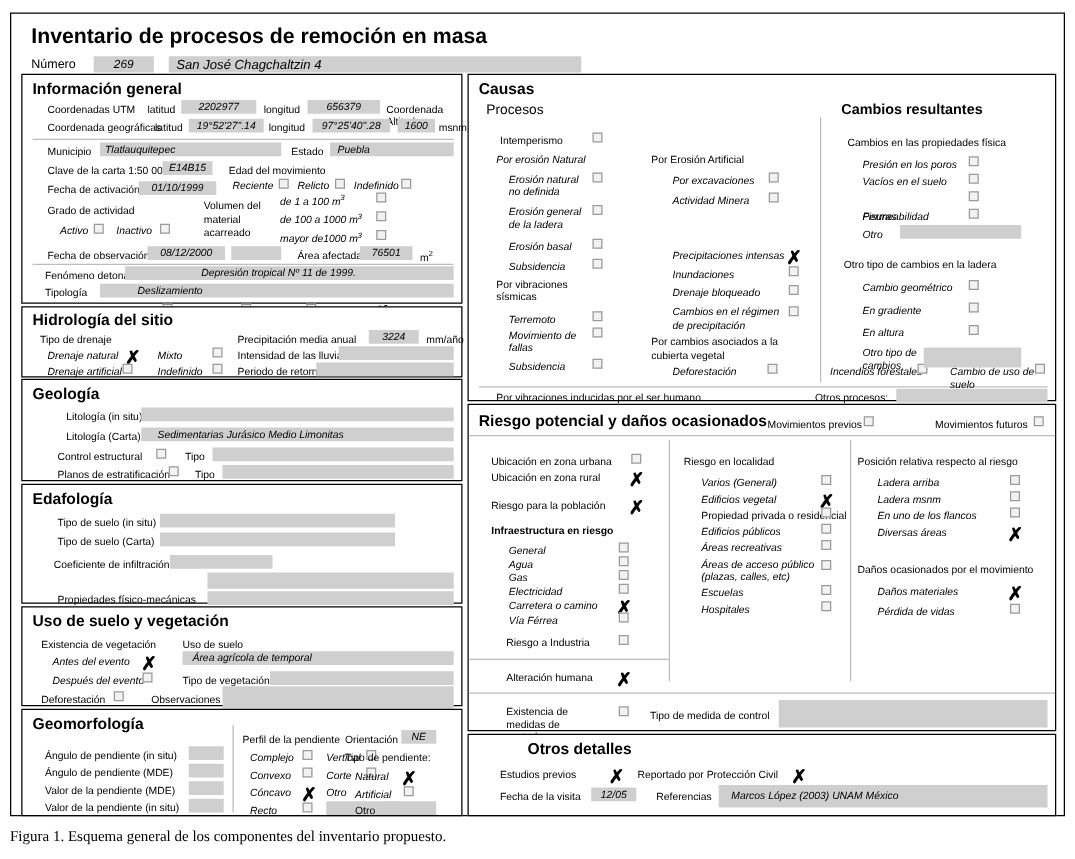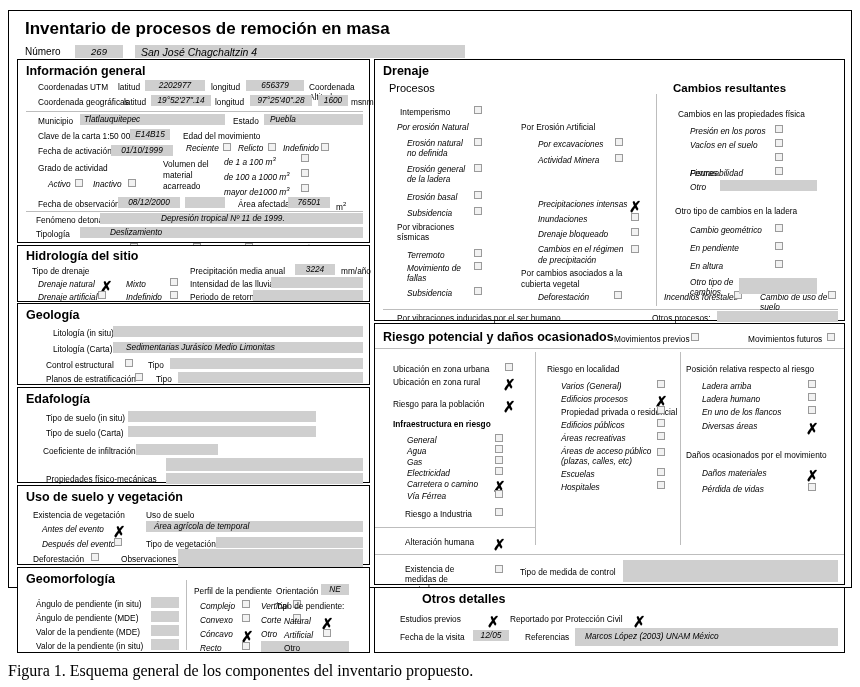--- a/index.html
+++ b/index.html
@@ -1,32 +1,32 @@
 <!DOCTYPE html>
 <html><head>
 <meta charset="utf-8">
 <style>
   html,body{margin:0;padding:0;background:#fff;}
   body{width:860px;height:687px;font-family:"Liberation Sans",sans-serif;color:#000;}
   .page{position:relative;width:860px;height:687px;overflow:hidden;}
-  .sheet{position:absolute;left:8px;top:10px;width:844px;height:578px;border:1px solid #000;box-sizing:border-box;background:#fff;}
+  .sheet{position:absolute;left:8px;top:10px;width:844px;height:643px;border:1px solid #000;box-sizing:border-box;background:#fff;}
   .title{position:absolute;left:16px;top:8px;font-size:17px;font-weight:bold;letter-spacing:0px;}
   .numrow{position:absolute;left:16px;top:34px;width:430px;height:15px;}
   .numrow .lbl{position:absolute;left:0;top:0;font-size:11px;}
   .box{position:absolute;border:1px solid #000;box-sizing:border-box;background:#fff;}
   .sec-title{font-size:12.5px;font-weight:bold;}
   .lbl{font-size:8.3px;line-height:10px;}
   .lbl.it{font-style:italic;}
   .fld{position:absolute;background:#cfcfcf;height:11px;}
   .fldv{position:absolute;font-size:8.3px;font-style:italic;line-height:11px;white-space:nowrap;}
   .fldv.ctr{text-align:center;}
   .cb{position:absolute;width:8px;height:8px;border:1px solid #9a9a9a;background:#f2f2f2;box-sizing:border-box;}
   .xm{position:absolute;font-size:15px;font-weight:bold;line-height:10px;font-family:"Liberation Sans",sans-serif;}
   .abs{position:absolute;}
-  .caption{position:absolute;left:8px;top:662px;font-family:"Liberation Serif",serif;font-size:16px;text-align:right;}
+  .caption{position:absolute;left:8px;top:662px;font-family:"Liberation Serif",serif;font-size:12px;text-align:right;}
   .thin{position:absolute;background:#bdbdbd;height:1px;}
   .thinv{position:absolute;background:#bdbdbd;width:1px;}
   .sup{font-size:6px;vertical-align:super;}
 </style>
 </head>
 <body>
 
 <div class="page">
  <div class="sheet">
 
@@ -241,21 +241,21 @@
     <span class="lbl abs" style="left:258px;top:33px;">Tipo de pendiente:</span>
     <span class="lbl it abs" style="left:266px;top:48px;">Natural</span>
     <span class="xm" style="left:303px;top:51px;">✗</span>
     <span class="lbl it abs" style="left:266px;top:62px;">Artificial</span>
     <div class="cb" style="left:305px;top:61px;"></div>
     <span class="lbl abs" style="left:266px;top:75px;">Otro</span>
     <div class="fld" style="left:290px;top:73px;width:41px;"></div>
   </div>
 
   <div class="box" style="left:365px;top:48px;width:471px;height:262px;">
-    <div class="abs sec-title" style="left:8px;top:4px;">Drenaje</div>
+    <div class="abs sec-title" style="left:8px;top:4px;">Causas</div>
     <div class="abs" style="left:14px;top:22px;font-size:11px;">Procesos</div>
 
     <div class="thinv" style="left:281px;top:34px;height:212px;"></div>
 
     <span class="lbl abs" style="left:25px;top:47px;">Intemperismo</span>
     <div class="cb" style="left:99px;top:46px;"></div>
 
     <span class="lbl abs" style="left:22px;top:62px;font-style:italic;">Por erosión Natural</span>
     <span class="lbl it abs" style="left:32px;top:78px;width:64px;display:block;">Erosión natural no definida</span>
     <div class="cb" style="left:99px;top:78px;"></div>
@@ -318,21 +318,21 @@
     <span class="lbl it abs" style="left:315px;top:108px;">Permeabilidad</span>
     <div class="cb" style="left:400px;top:93px;"></div>
     <span class="lbl it abs" style="left:315px;top:108px;">Fisuras</span>
     <div class="cb" style="left:400px;top:107px;"></div>
     <span class="lbl it abs" style="left:315px;top:122px;">Otro</span>
     <div class="fld" style="left:345px;top:120px;width:97px;"></div>
 
     <span class="lbl abs" style="left:300px;top:146px;">Otro tipo de cambios en la ladera</span>
     <span class="lbl it abs" style="left:315px;top:165px;">Cambio geométrico</span>
     <div class="cb" style="left:400px;top:164px;"></div>
-    <span class="lbl it abs" style="left:315px;top:183px;">En pendiente</span>
+    <span class="lbl it abs" style="left:315px;top:183px;">En gradiente</span>
     <div class="cb" style="left:400px;top:182px;"></div>
     <span class="lbl it abs" style="left:315px;top:201px;">En altura</span>
     <div class="cb" style="left:400px;top:200px;"></div>
     <span class="lbl it abs" style="left:315px;top:217px;width:48px;display:block;line-height:10px;">Otro tipo de cambios</span>
     <div class="fld" style="left:364px;top:218px;width:78px;height:16px;"></div>
   </div>
 
   <div class="box" style="left:365px;top:312px;width:471px;height:262px;">
     <div class="abs sec-title" style="left:8px;top:6px;">Riesgo potencial y daños ocasionados</div>
     <span class="lbl abs" style="left:239px;top:10px;">Movimientos previos</span>
@@ -372,39 +372,39 @@
 
     <div class="thin" style="left:0px;top:230px;width:469px;"></div>
     <span class="lbl abs" style="left:30px;top:240px;width:60px;display:block;line-height:10px;">Existencia de medidas de control</span>
     <div class="cb" style="left:120px;top:241px;"></div>
     <span class="lbl abs" style="left:145px;top:243px;">Tipo de medida de control</span>
     <div class="fld" style="left:248px;top:236px;width:215px;height:22px;"></div>
 
     <span class="lbl abs" style="left:172px;top:40px;">Riesgo en localidad</span>
     <span class="lbl it abs" style="left:186px;top:57px;">Varios (General)</span>
     <div class="cb" style="left:282px;top:56px;"></div>
-    <span class="lbl it abs" style="left:186px;top:70px;">Edificios procesos</span>
+    <span class="lbl it abs" style="left:186px;top:70px;">Edificios vegetal</span>
     <span class="xm" style="left:280px;top:73px;">✗</span>
     <span class="lbl abs" style="left:186px;top:83px;">Propiedad privada o residencial</span>
     <div class="cb" style="left:282px;top:82px;"></div>
     <span class="lbl it abs" style="left:186px;top:96px;">Edificios públicos</span>
     <div class="cb" style="left:282px;top:95px;"></div>
     <span class="lbl it abs" style="left:186px;top:109px;">Áreas recreativas</span>
     <div class="cb" style="left:282px;top:108px;"></div>
     <span class="lbl it abs" style="left:186px;top:122px;width:95px;display:block;line-height:10px;">Áreas de acceso público (plazas, calles, etc)</span>
     <div class="cb" style="left:282px;top:124px;"></div>
     <span class="lbl it abs" style="left:186px;top:145px;">Escuelas</span>
     <div class="cb" style="left:282px;top:144px;"></div>
     <span class="lbl it abs" style="left:186px;top:158px;">Hospitales</span>
     <div class="cb" style="left:282px;top:157px;"></div>
 
     <span class="lbl abs" style="left:311px;top:40px;">Posición relativa respecto al riesgo</span>
     <span class="lbl it abs" style="left:327px;top:57px;">Ladera arriba</span>
     <div class="cb" style="left:433px;top:56px;"></div>
-    <span class="lbl it abs" style="left:327px;top:70px;">Ladera humano</span>
+    <span class="lbl it abs" style="left:327px;top:70px;">Ladera msnm</span>
     <div class="cb" style="left:433px;top:69px;"></div>
     <span class="lbl it abs" style="left:327px;top:83px;">En uno de los flancos</span>
     <div class="cb" style="left:433px;top:82px;"></div>
     <span class="lbl it abs" style="left:327px;top:97px;">Diversas áreas</span>
     <span class="xm" style="left:431px;top:100px;">✗</span>
 
     <span class="lbl abs" style="left:311px;top:126px;">Daños ocasionados por el movimiento</span>
     <span class="lbl it abs" style="left:327px;top:144px;">Daños materiales</span>
     <span class="xm" style="left:431px;top:147px;">✗</span>
     <span class="lbl it abs" style="left:327px;top:160px;">Pérdida de vidas</span>

